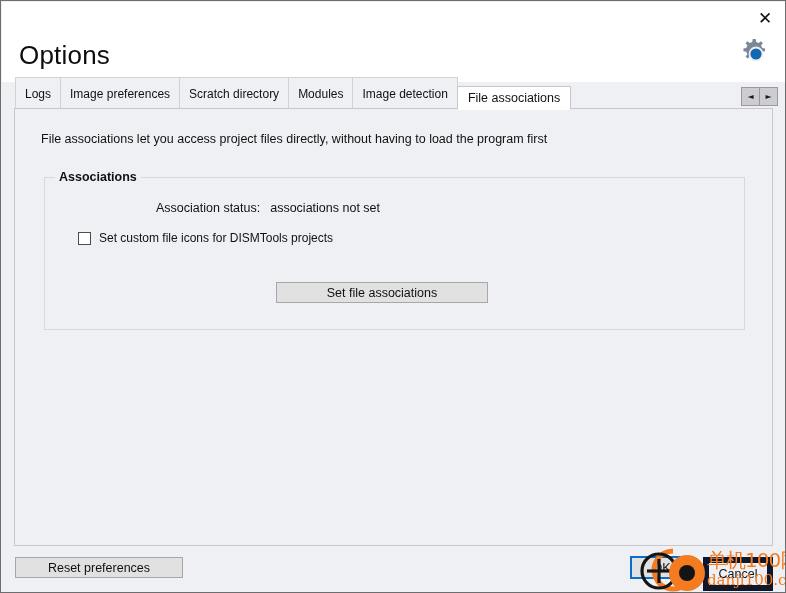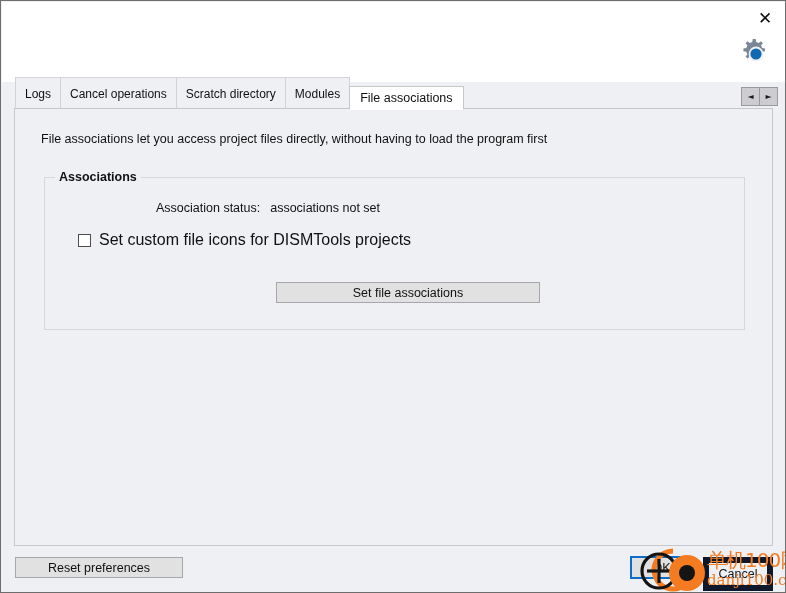--- a/index.html
+++ b/index.html
@@ -190,28 +190,28 @@
     cursor: pointer;
   }
   .checkbox {
     width: 13px;
     height: 13px;
     border: 1px solid #4c4c50;
     background: #ffffff;
     box-sizing: border-box;
   }
   .check-label {
-    font-size: 16px;
+    font-size: 12px;
     color: #111111;
   }
   .assoc-btn {
     position: absolute;
     left: 231px;
     top: 104px;
-    width: 264px;
+    width: 212px;
     height: 21px;
     background: #e1e1e1;
     border: 1px solid #a7a7ab;
     box-sizing: border-box;
     display: flex;
     align-items: center;
     justify-content: center;
     font-size: 12.5px;
     color: #111111;
     cursor: pointer;
@@ -292,42 +292,46 @@
     white-space: nowrap;
   }
 </style>
 </head>
 <body>
 
 <div id="app">
 
   <div class="header">
     <div class="close-btn">✕</div>
+    <div class="page-title">Options</div>
     <div class="gear-wrap">
       <svg width="32" height="32" viewBox="0 0 32 32" aria-hidden="true">
         <path d="M16 3.2 l2.6 1.1 2.2-1.9 2.1 2.1 -1.9 2.2 1.1 2.6 2.9 0.5 v3.0 l-2.9 0.5 -1.1 2.6 1.9 2.2 -2.1 2.1 -2.2-1.9 -2.6 1.1 -0.5 2.9 h-3.0 l-0.5-2.9 -2.6-1.1 -2.2 1.9 -2.1-2.1 1.9-2.2 -1.1-2.6 -2.9-0.5 v-3.0 l2.9-0.5 1.1-2.6 -1.9-2.2 2.1-2.1 2.2 1.9 2.6-1.1 0.5-2.9 h3.0 z" transform="translate(0.5,0.8) scale(0.98)" fill="#7b8794"></path>
         <circle cx="16" cy="16" r="7.4" fill="#f0f1f5"></circle>
         <circle cx="16" cy="16" r="5.6" fill="#1268b3"></circle>
       </svg>
     </div>
   </div>
 
   <div class="tabstrip">
     <div class="tabs">
       <div class="tab">
           <span>Logs</span>
         </div>
       <div class="tab">
-          <span>Cancel operations</span>
+          <span>Image preferences</span>
         </div>
       <div class="tab">
           <span>Scratch directory</span>
         </div>
       <div class="tab">
           <span>Modules</span>
+        </div>
+      <div class="tab">
+          <span>Image detection</span>
         </div>
       <div class="tab active">
           <span>File associations</span>
         </div>
 
     </div>
     <div class="tab-arrows">
       <div class="tab-arrow">◄</div>
       <div class="tab-arrow">►</div>
     </div>

